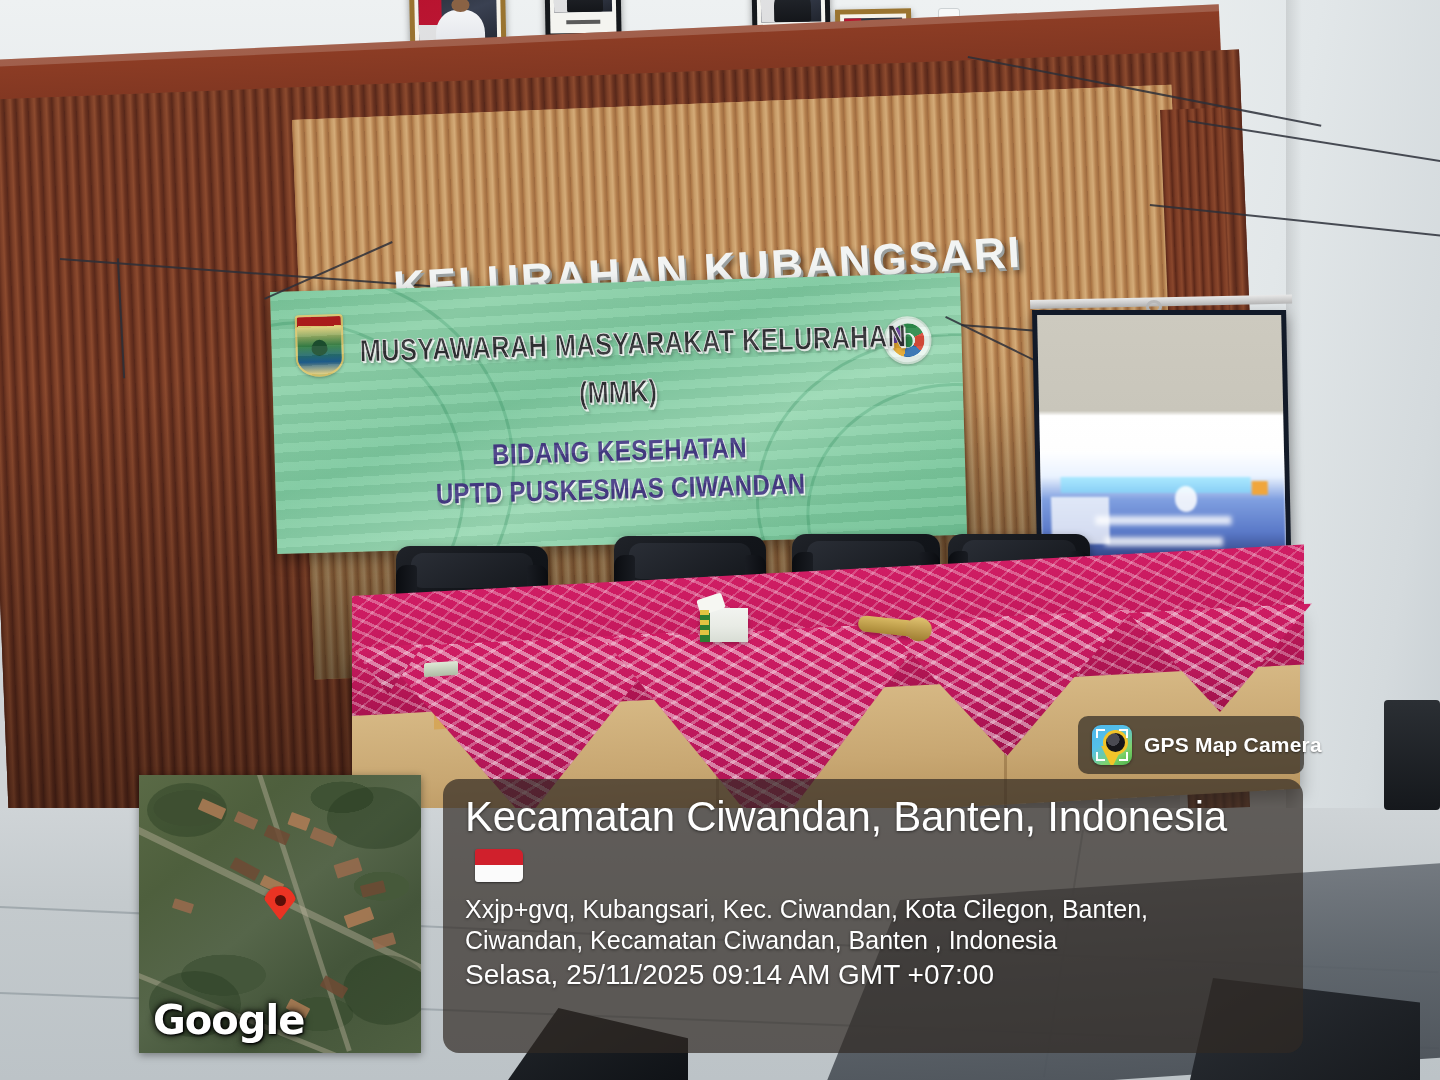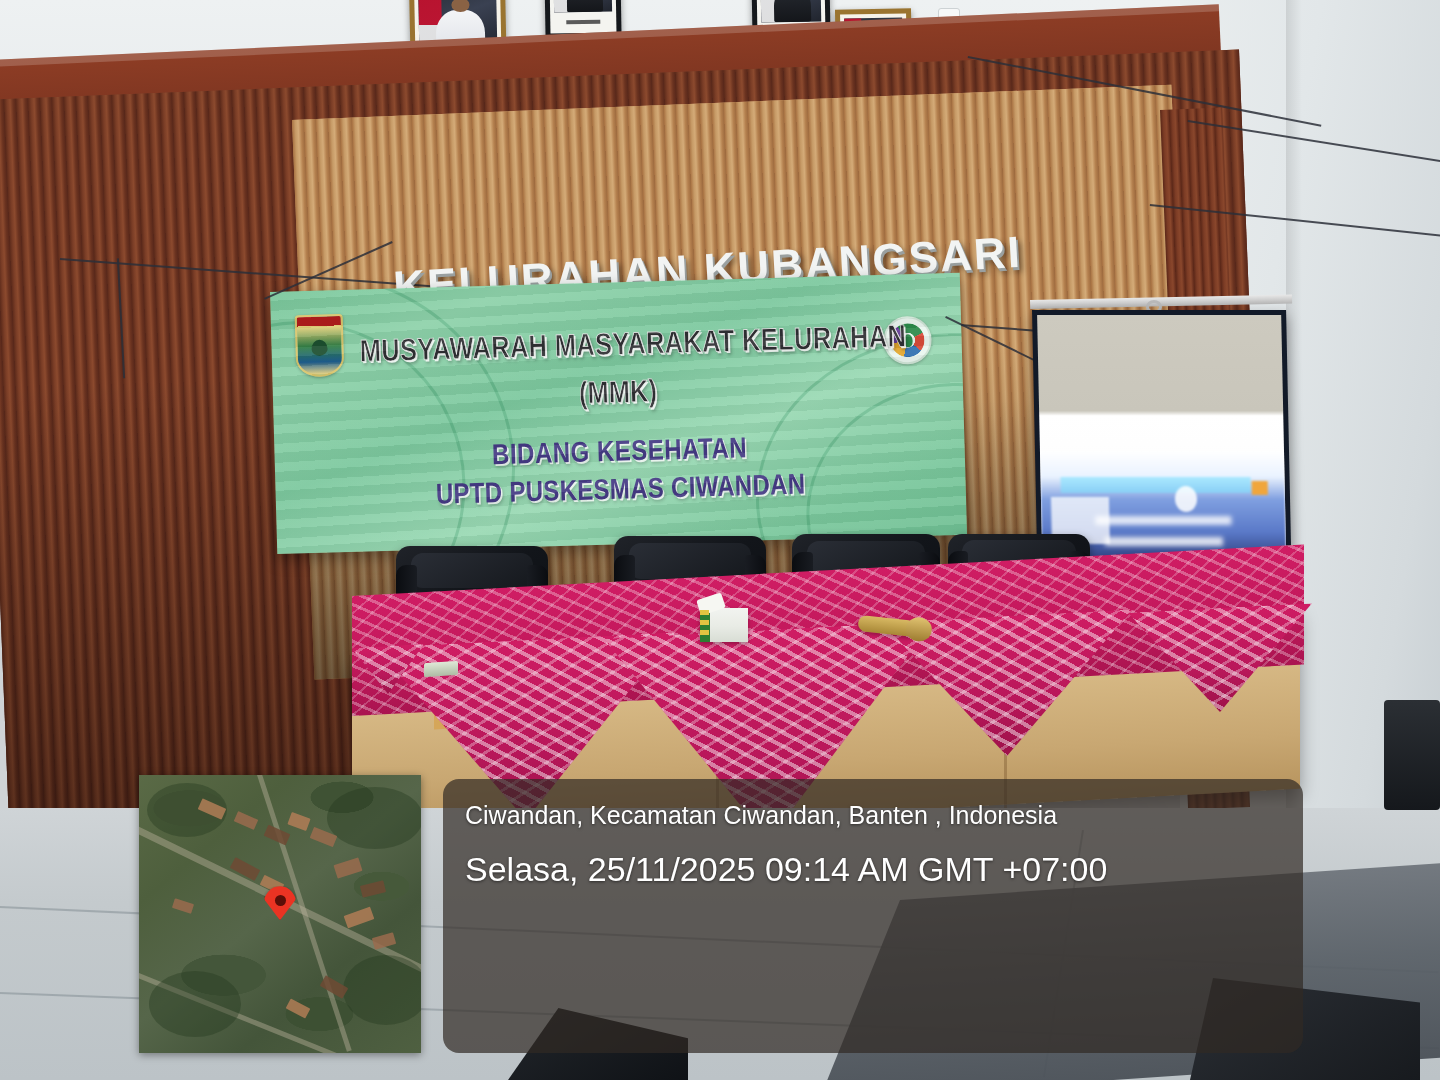--- a/index.html
+++ b/index.html
@@ -379,21 +379,21 @@
     box-shadow:0 1px 2px rgba(0,0,0,.5);
   }
   .info-addr{
     margin-top:7px;font-size:25px;line-height:1.22;
     text-shadow:0 1px 3px rgba(0,0,0,.55);
   }
   .info-latlng{
     margin-top:5px;font-size:26px;text-shadow:0 1px 3px rgba(0,0,0,.55);
   }
   .info-time{
-    margin-top:19px;font-size:34px;text-shadow:0 1px 3px rgba(0,0,0,.55);
+    margin-top:4px;font-size:28px;text-shadow:0 1px 3px rgba(0,0,0,.55);
   }
 </style>
 </head>
 <body>
 
 <div id="stage">
 
   <div class="layer wall-white"></div>
   <div class="layer wall-white-far"></div>
   <div class="layer wall-white-right"></div>
@@ -533,20 +533,31 @@
 
   <div class="floor"></div>
   <div class="floor-tileline" style="left:0;top:906px;width:1440px;transform:rotate(2.6deg);"></div>
   <div class="floor-tileline" style="left:0;top:992px;width:1440px;transform:rotate(2.2deg);"></div>
   <div class="floor-tileline" style="left:1082px;top:830px;width:2px;height:250px;background:rgba(120,130,137,.4);transform:rotate(9deg);"></div>
   <div class="carpet"></div>
   <div class="speaker"></div>
   <div class="darkobj"></div>
   <div class="darkobj2"></div>
 
+  <div class="gps-badge">
+    <div class="gps-icon">
+      <div class="pinbody"></div>
+      <div class="lens"></div>
+      <div class="br tl"></div>
+      <div class="br tr"></div>
+      <div class="br bl"></div>
+      <div class="br brr"></div>
+    </div>
+    <div class="gps-label">GPS Map Camera</div>
+  </div>
 
   <div class="map-thumb">
     <div class="road" style="left:-20px;top:42px;width:340px;height:7px;transform:rotate(26deg);"></div>
     <div class="road" style="left:-30px;top:186px;width:360px;height:5px;transform:rotate(22deg);"></div>
     <div class="road" style="left:120px;top:-10px;width:300px;height:5px;transform:rotate(72deg);"></div>
     <div class="veg" style="left:8px;top:8px;width:80px;height:54px;"></div>
     <div class="veg" style="left:188px;top:12px;width:96px;height:62px;"></div>
     <div class="veg" style="left:204px;top:180px;width:86px;height:70px;"></div>
     <div class="veg" style="left:10px;top:196px;width:92px;height:66px;"></div>
     <div class="roof l" style="left:60px;top:28px;width:26px;height:12px;transform:rotate(24deg);"></div>
@@ -557,22 +568,25 @@
     <div class="roof d" style="left:92px;top:88px;width:28px;height:12px;transform:rotate(28deg);"></div>
     <div class="roof l" style="left:122px;top:104px;width:22px;height:11px;transform:rotate(26deg);"></div>
     <div class="roof" style="left:196px;top:86px;width:26px;height:14px;transform:rotate(-18deg);"></div>
     <div class="roof d" style="left:222px;top:108px;width:24px;height:12px;transform:rotate(-14deg);"></div>
     <div class="roof l" style="left:206px;top:136px;width:28px;height:13px;transform:rotate(-20deg);"></div>
     <div class="roof" style="left:234px;top:160px;width:22px;height:12px;transform:rotate(-16deg);"></div>
     <div class="roof d" style="left:182px;top:206px;width:26px;height:12px;transform:rotate(30deg);"></div>
     <div class="roof l" style="left:148px;top:228px;width:22px;height:11px;transform:rotate(28deg);"></div>
     <div class="roof" style="left:34px;top:126px;width:20px;height:10px;transform:rotate(18deg);"></div>
     <div class="map-pin"></div>
+    <div class="map-google">Google</div>
   </div>
 
   <div class="info-panel">
+    <div class="info-title"><span>Kecamatan Ciwandan, Banten, Indonesia</span><span class="flag-emoji"></span></div>
     <div class="info-addr">
+      <div>Xxjp+gvq, Kubangsari, Kec. Ciwandan, Kota Cilegon, Banten,</div>
       <div>Ciwandan, Kecamatan Ciwandan, Banten , Indonesia</div>
     </div>
     <div class="info-time">Selasa, 25/11/2025 09:14 AM GMT +07:00</div>
   </div>
 
 </div>
 
 </body></html>

